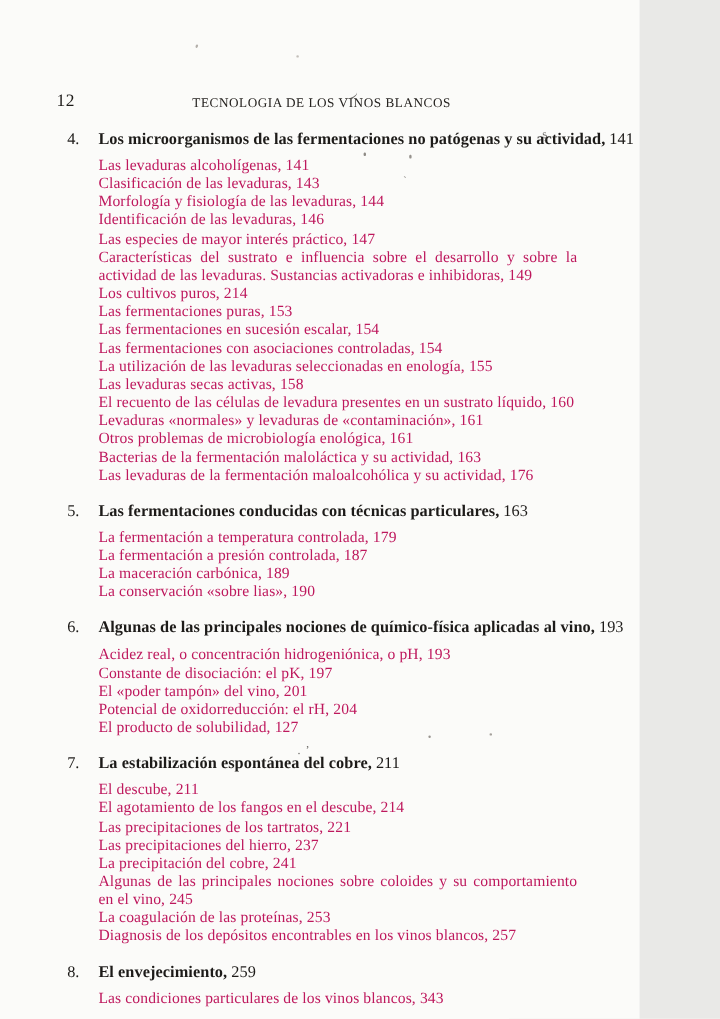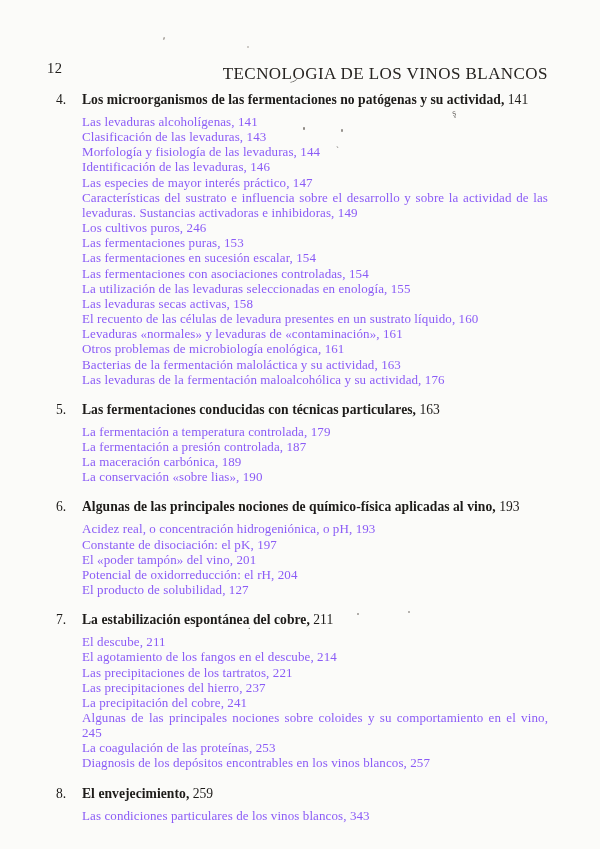--- a/index.html
+++ b/index.html
@@ -3,43 +3,43 @@
 <meta charset="utf-8">
 <style>
   html, body { margin: 0; padding: 0; }
   body {
     width: 600px; height: 849px;
     background: #e9e9e7;
     font-family: "Liberation Serif", "DejaVu Serif", serif;
   }
   .page {
     position: relative;
-    width: 600px; height: 849px;
+    width: 533px; height: 849px;
     background: #fbfbf9;
     color: #1d1b19;
     overflow: hidden;
     box-sizing: border-box;
-    padding: 62px 52px 0 55px;
+    padding: 78px 52px 0 55px;
   }
   
   .running-header {
     position: relative;
     height: 16px;
   }
   .page-number {
     position: absolute;
     left: -8px; top: -2px;
     font-size: 14.5px;
     letter-spacing: 0.5px;
   }
   .running-title {
     position: absolute;
     left: 0; right: 0; top: 2px;
-    text-align: right;
-    font-size: 17px;
+    text-align: center;
+    font-size: 11px;
     letter-spacing: 0.45px;
     color: #262320;
   }
   
   .toc { margin-top: 13px; }
   .toc-section { margin-top: 14px; }
   .toc-section:first-child { margin-top: 0; }
   .sec-head {
     display: flex;
     font-size: 13.6px;
@@ -56,21 +56,21 @@
   .sec-page { font-weight: normal; }
   .sec-items {
     margin-left: 27px;
     margin-top: 6px;
   }
   .toc-item {
     font-size: 13px;
     line-height: 15.15px;
     text-align: justify;
     letter-spacing: 0.1px;
-    color: #8b5cf6;
+    color: #be185d;
   }
   
   .artifact { position: absolute; pointer-events: none; }
   .a-tick {
     left: 289px; top: 76px; width: 9px; height: 5px;
     border-bottom: 1.6px solid #4e4b48;
     border-radius: 0 0 70% 30%;
     transform: rotate(-18deg);
     opacity: 0.8;
   }
@@ -105,21 +105,21 @@
           <span class="sec-num">4.</span>
           <span><span class="sec-title">Los microorganismos de las fermentaciones no patógenas y su actividad,</span> <span class="sec-page">141</span></span>
         </div>
         <div class="sec-items">
           <div class="toc-item">Las levaduras alcoholígenas, 141</div>
           <div class="toc-item">Clasificación de las levaduras, 143</div>
           <div class="toc-item">Morfología y fisiología de las levaduras, 144</div>
           <div class="toc-item">Identificación de las levaduras, 146</div>
           <div class="toc-item">Las especies de mayor interés práctico, 147</div>
           <div class="toc-item">Características del sustrato e influencia sobre el desarrollo y sobre la actividad de las levaduras. Sustancias activadoras e inhibidoras, 149</div>
-          <div class="toc-item">Los cultivos puros, 246</div>
+          <div class="toc-item">Los cultivos puros, 214</div>
           <div class="toc-item">Las fermentaciones puras, 153</div>
           <div class="toc-item">Las fermentaciones en sucesión escalar, 154</div>
           <div class="toc-item">Las fermentaciones con asociaciones controladas, 154</div>
           <div class="toc-item">La utilización de las levaduras seleccionadas en enología, 155</div>
           <div class="toc-item">Las levaduras secas activas, 158</div>
           <div class="toc-item">El recuento de las células de levadura presentes en un sustrato líquido, 160</div>
           <div class="toc-item">Levaduras «normales» y levaduras de «contaminación», 161</div>
           <div class="toc-item">Otros problemas de microbiología enológica, 161</div>
           <div class="toc-item">Bacterias de la fermentación maloláctica y su actividad, 163</div>
           <div class="toc-item">Las levaduras de la fermentación maloalcohólica y su actividad, 176</div>

